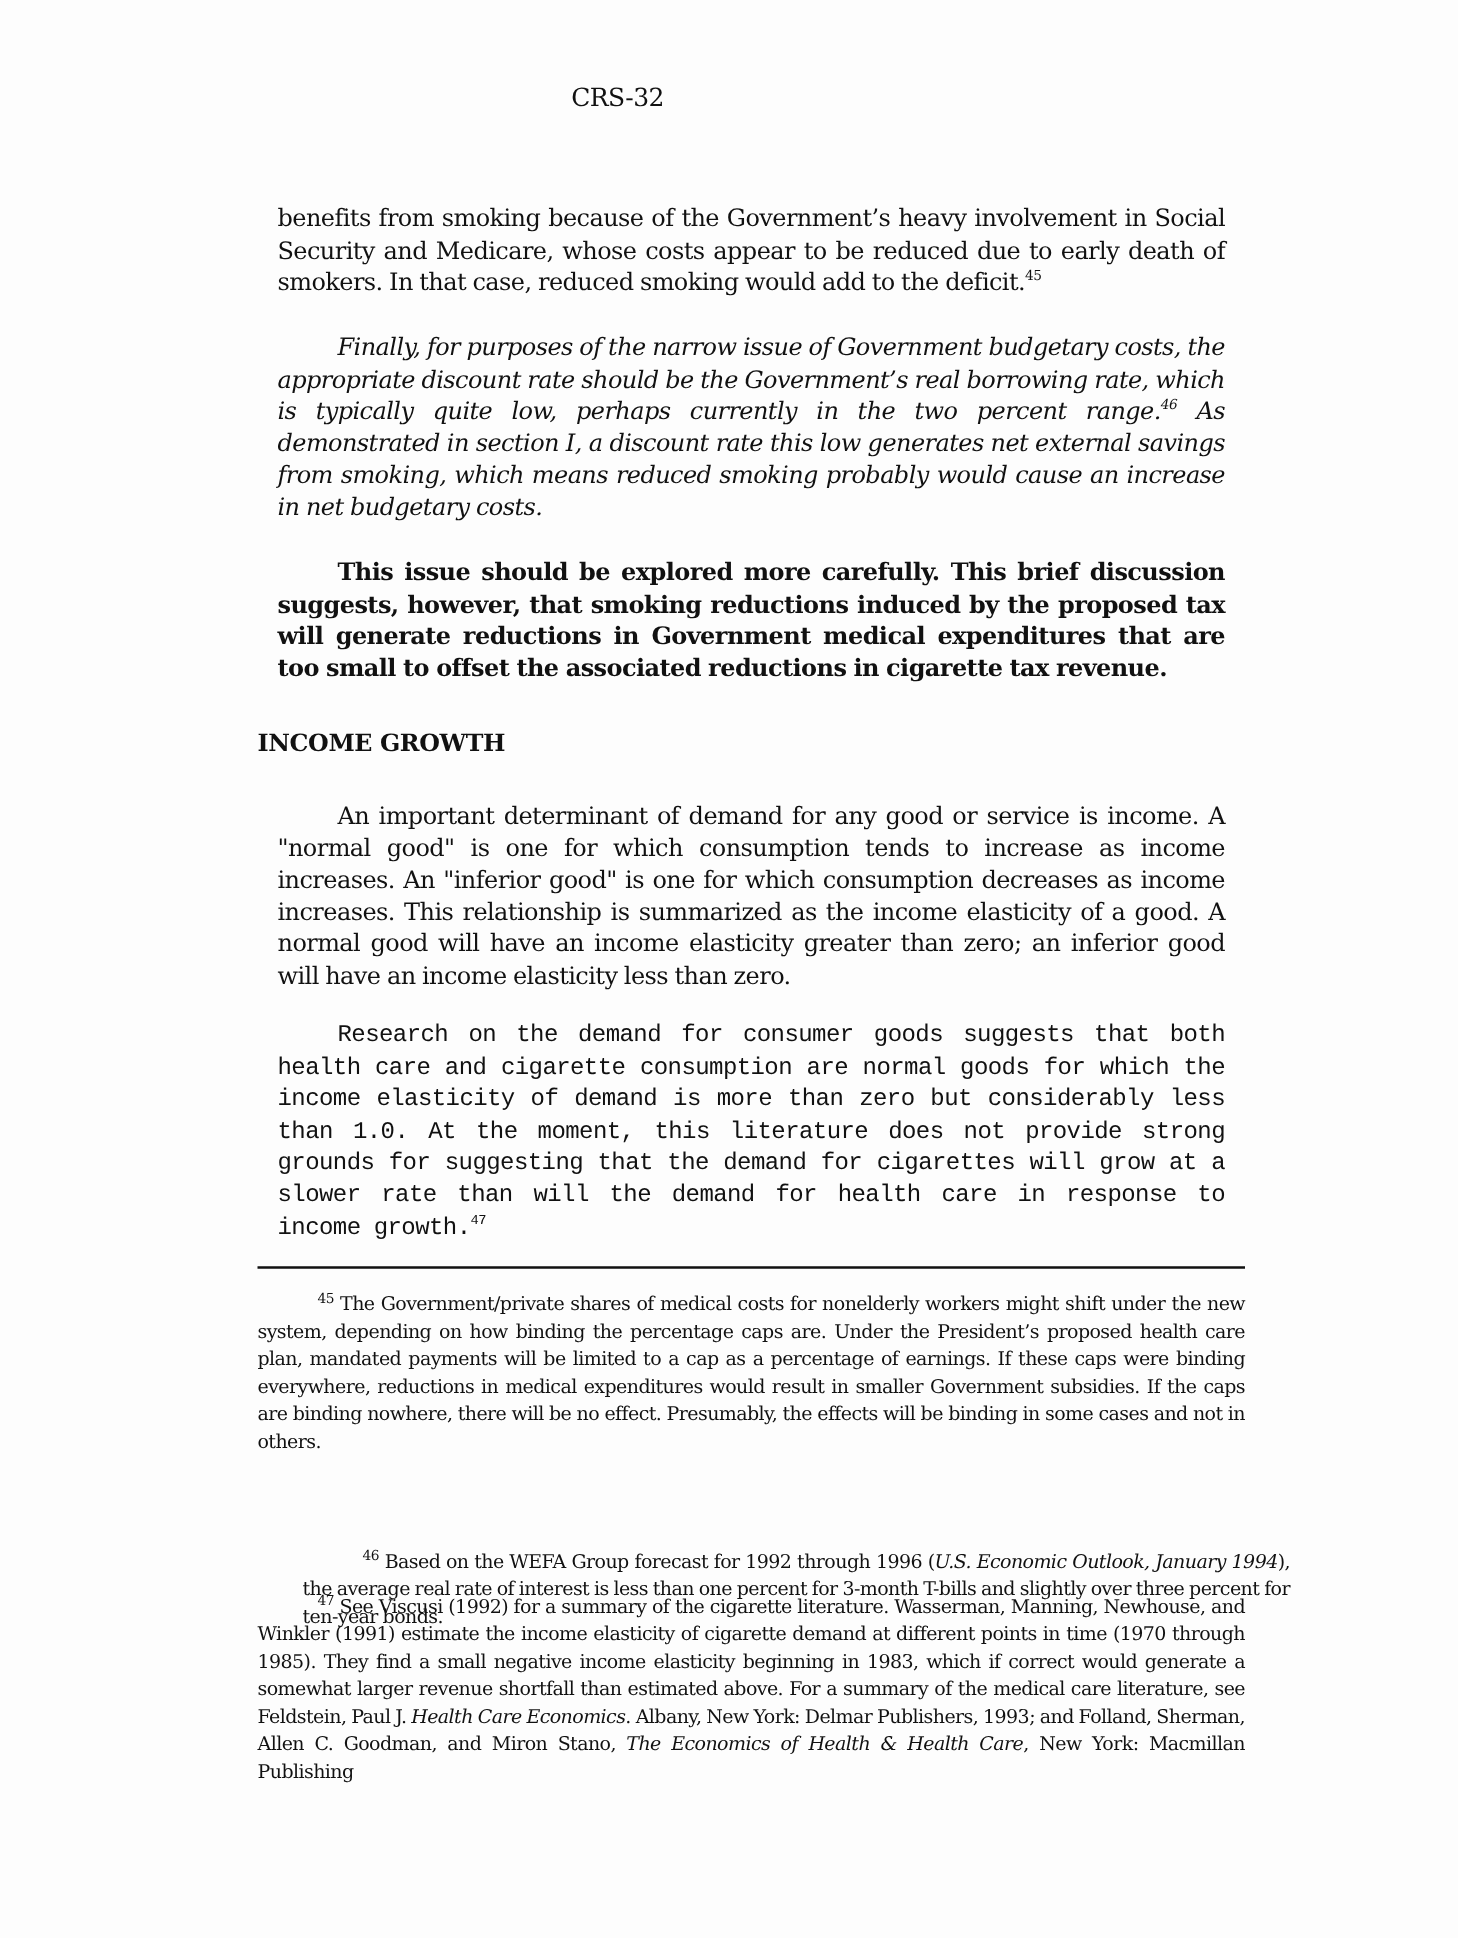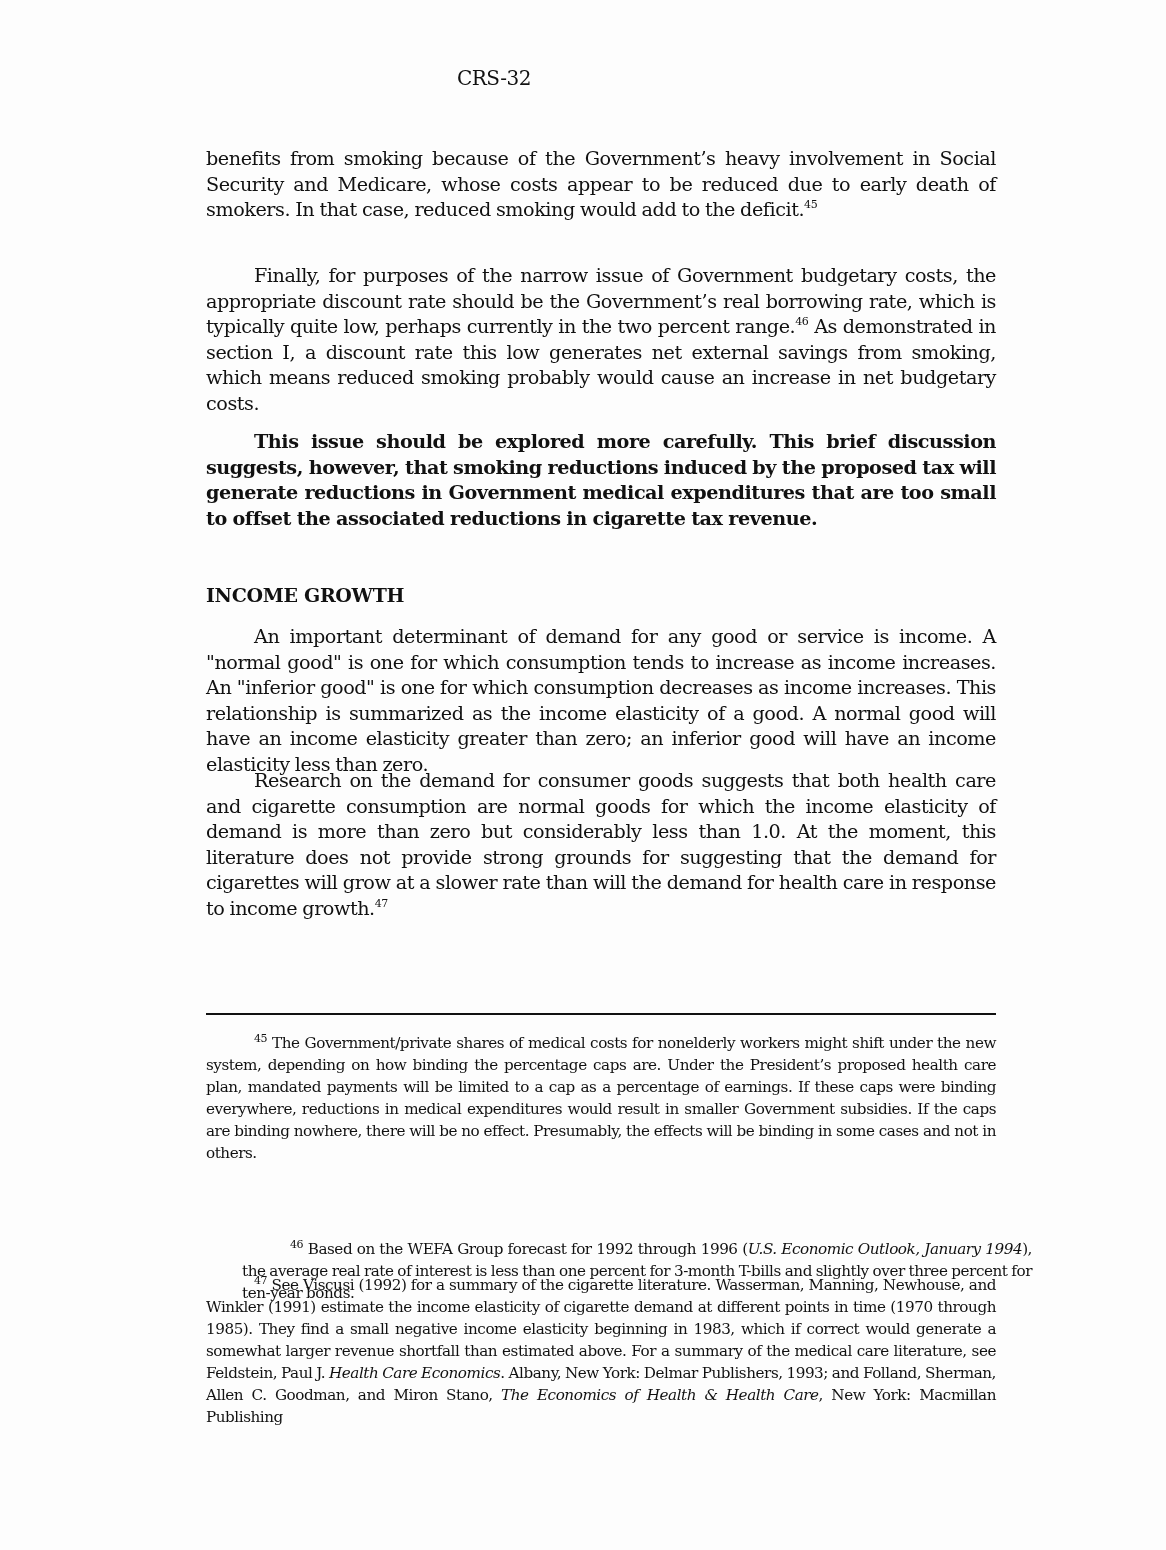--- a/index.html
+++ b/index.html
@@ -28,21 +28,21 @@
       position: absolute;
       left: 206px;
       width: 790px;
       font-size: 19.2px;
       line-height: 25.6px;
       text-align: justify;
       letter-spacing: -0.45px;
       word-spacing: -0.5px;
     }
     .body-text p {
-      margin: 0;
+      margin: 16px;
     }
     .indent {
       text-indent: 48px;
     }
     sup {
       font-size: 11px;
       line-height: 0;
       vertical-align: 8px;
     }
     .heading {
@@ -85,37 +85,37 @@
 <body>
 
 <div class="page-header">CRS-32</div>
 
 <div class="body-text" style="top:146px;">
   <p>
     <span>benefits from smoking because of the Government’s heavy involvement in Social Security and Medicare, whose costs appear to be reduced due to early death of smokers.  In that case, reduced smoking would add to the deficit.</span><sup>45</sup>
   </p>
 </div>
 
-<div class="body-text" style="top:263px;">
+<div class="body-text" style="top:249px;font-style:italic;">
   <p class="indent">
     <span>Finally, for purposes of the narrow issue of Government budgetary costs, the appropriate discount rate should be the Government’s real borrowing rate, which is typically quite low, perhaps currently in the two percent range.</span><sup>46</sup><span>  As demonstrated in section I, a discount rate this low generates net external savings from smoking, which means reduced smoking probably would cause an increase in net budgetary costs.</span>
   </p>
 </div>
 
 <div class="body-text" style="top:429px;font-weight:bold;">
   <p class="indent">This issue should be explored more carefully.  This brief discussion suggests, however, that smoking reductions induced by the proposed tax will generate reductions in Government medical expenditures that are too small to offset the associated reductions in cigarette tax revenue.</p>
 </div>
 
 <h2 class="heading">INCOME GROWTH</h2>
 
 <div class="body-text" style="top:624px;">
   <p class="indent">An important determinant of demand for any good or service is income.  A "normal good" is one for which consumption tends to increase as income increases.  An "inferior good" is one for which consumption decreases as income increases.  This relationship is summarized as the income elasticity of a good. A normal good will have an income elasticity greater than zero; an inferior good will have an income elasticity less than zero.</p>
 </div>
 
-<div class="body-text" style="top:768px;">
+<div class="body-text" style="top:800px;font-family:Liberation Mono, monospace;">
   <p class="indent">
     <span>Research on the demand for consumer goods suggests that both health care and cigarette consumption are normal goods for which the income elasticity of demand is more than zero but considerably less than 1.0.  At the moment, this literature does not provide strong grounds for suggesting that the demand for cigarettes will grow at a slower rate than will the demand for health care in response to income growth.</span><sup>47</sup>
   </p>
 </div>
 
 <div class="fn-rule"></div>
 
 <p class="footnote" style="top:1032px;">
   <sup>45</sup>&nbsp;<span>The Government/private shares of medical costs for nonelderly workers might shift under the new system, depending on how binding the percentage caps are.  Under the President’s proposed health care plan, mandated payments will be limited to a cap as a percentage of earnings.  If these caps were binding everywhere, reductions in medical expenditures would result in smaller Government subsidies.  If the caps are binding nowhere, there will be no effect. Presumably, the effects will be binding in some cases and not in others.</span>
 </p>

